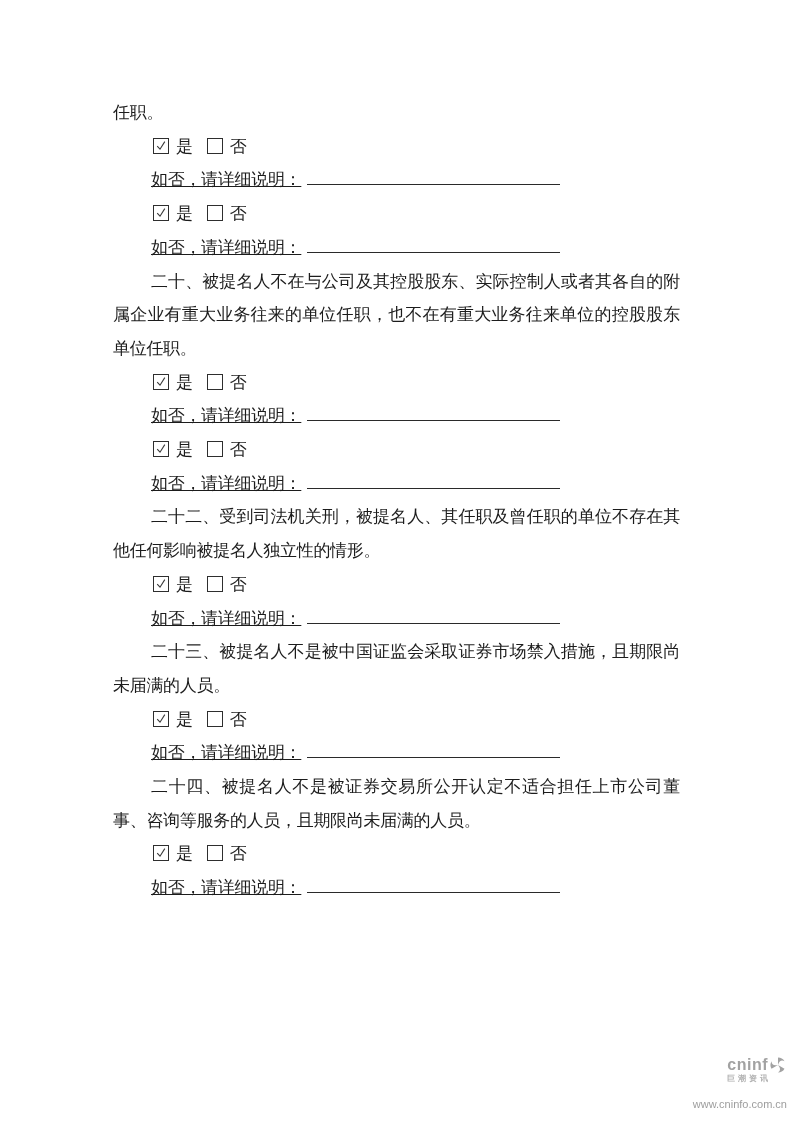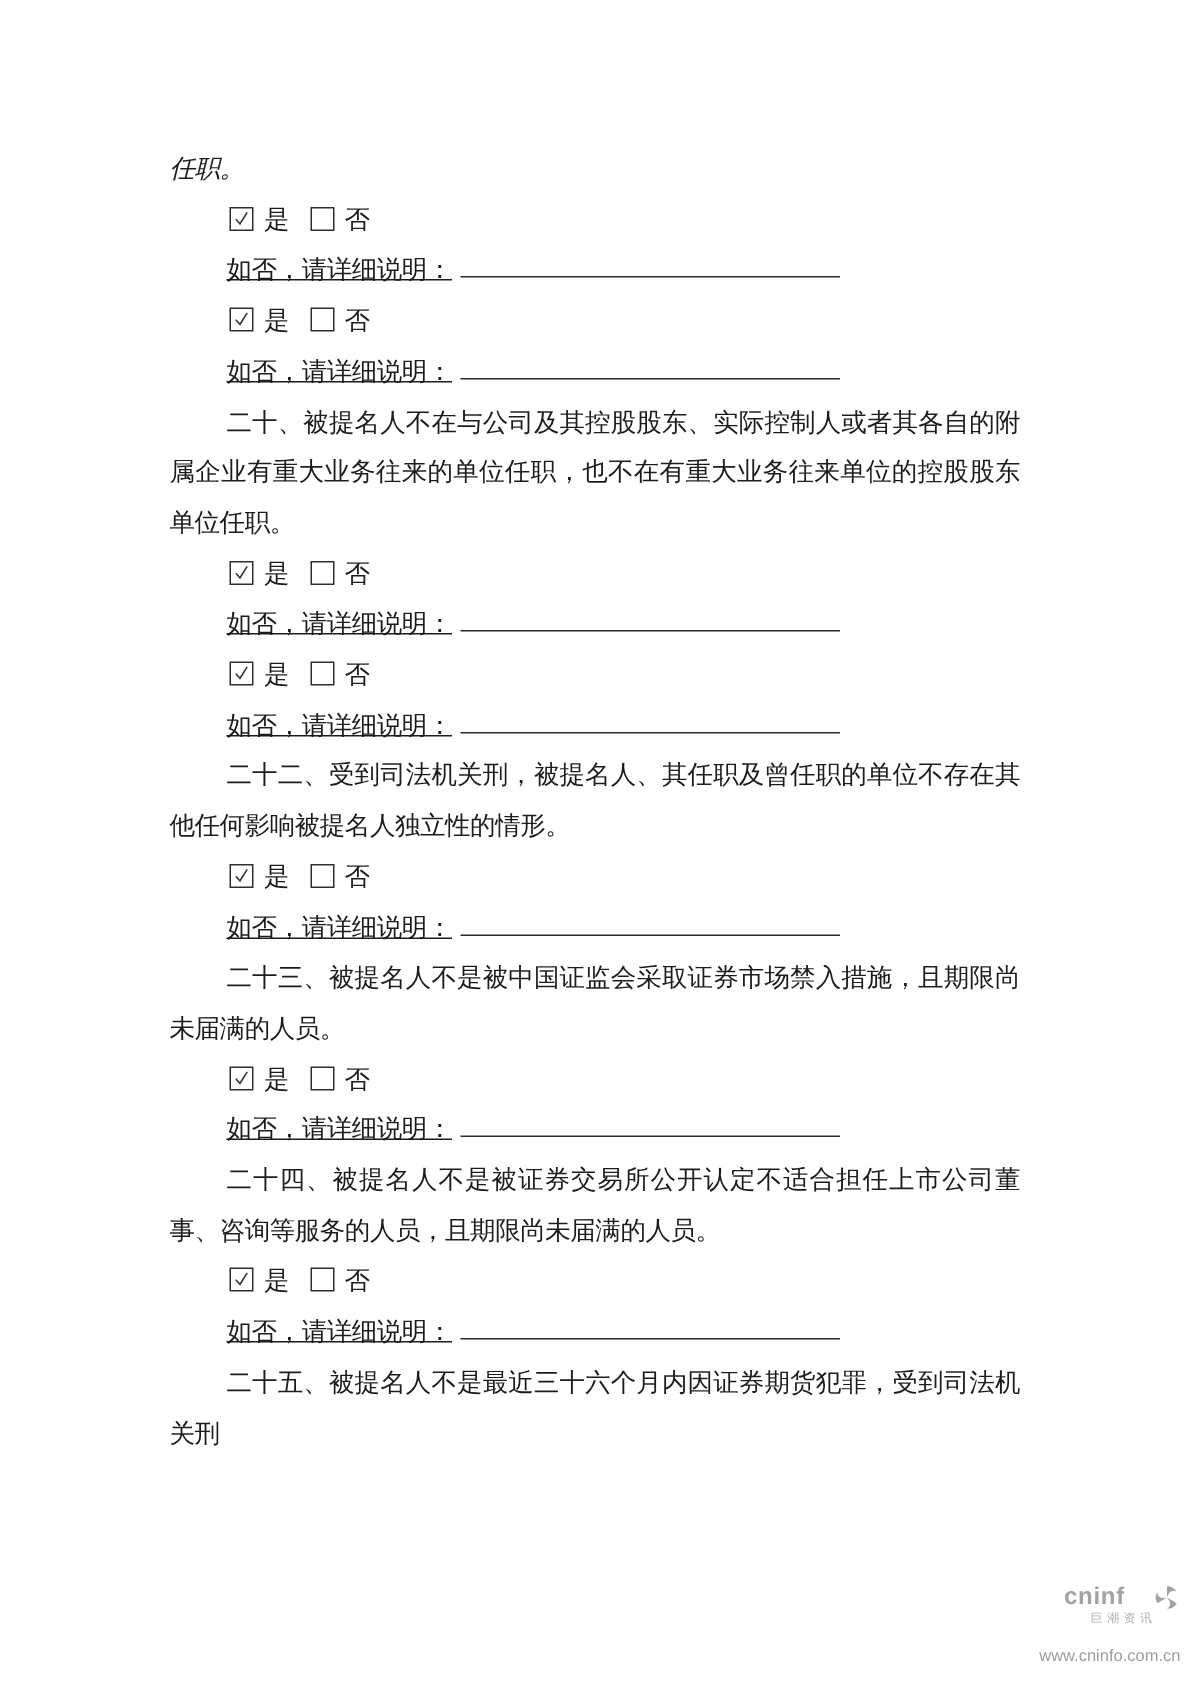--- a/index.html
+++ b/index.html
@@ -23,21 +23,21 @@
     width: 567px;
     font-size: 17px;
     line-height: 33.7px;
     letter-spacing: -0.3px;
   }
   p { margin: 0; }
   .para {
     text-align: justify;
     text-indent: 38px;
   }
-  .para.tail { text-indent: 0; font-style: italic; }
+  .para.tail { text-indent: 0; }
   .answer-row {
     padding-left: 40px;
     line-height: 33.7px;
     white-space: nowrap;
   }
   .cb {
     display: inline-block;
     width: 14px;
     height: 14px;
     border: 1.5px solid #2e2e2e;
@@ -71,34 +71,35 @@
     bottom: 12px;
     text-align: right;
     color: #a6a6a6;
     font-family: "Liberation Sans", "DejaVu Sans", sans-serif;
     line-height: 1.1;
   }
   .logo-top {
     display: flex;
     align-items: center;
     justify-content: flex-end;
-    gap: 19px;
+    gap: 1px;
   }
   .logo-word {
     font-weight: bold;
     font-size: 16px;
     letter-spacing: 0.5px;
     color: #a2a2a2;
   }
   .logo-cn {
     font-size: 8px;
     letter-spacing: 3px;
     color: #b0b0b0;
     margin-top: 1px;
     margin-right: 16px;
+    font-weight: bold;
   }
   .logo-url {
     font-size: 11px;
     color: #9d9d9d;
     margin-top: 14px;
     text-align: center;
   }
 </style>
 </head>
 <body>
@@ -153,21 +154,20 @@
     <p class="explain-row"><span>如否，请详细说明：</span><span class="blank-line"></span></p>
 
     <p class="para">二十四、被提名人不是被证券交易所公开认定不适合担任上市公司董事、咨询等服务的人员，且期限尚未届满的人员。</p>
     <div class="answer-row">
       <span class="cb"><svg viewBox="0 0 14 14">
             <path d="M3.2 7.2 L6 10.2 L10.8 2.6" stroke="#3a3a3a" stroke-width="1.1" fill="none"></path>
           </svg></span><span class="cb-label">是</span><span class="cb"></span><span class="cb-label">否</span>
     </div>
     <p class="explain-row"><span>如否，请详细说明：</span><span class="blank-line"></span></p>
 
-    <p class="para">二十五、被提名人不是最近三十六个月内因证券期货犯罪，受到司法机关刑</p>
 
   </div>
 
   <div class="footer-logo">
     <div class="logo-top">
       <span class="logo-word">cninf</span>
       <span style="display:inline-block;width:18px;height:18px;">
         <svg viewBox="0 0 24 24" width="18" height="18">
           <g fill="#a2a2a2">
             <path d="M12,12 m0,-10 a10,10 0 0 1 8.66,5 q-6,-3.2 -8.66,5 z" transform="rotate(0,12,12)"></path>

